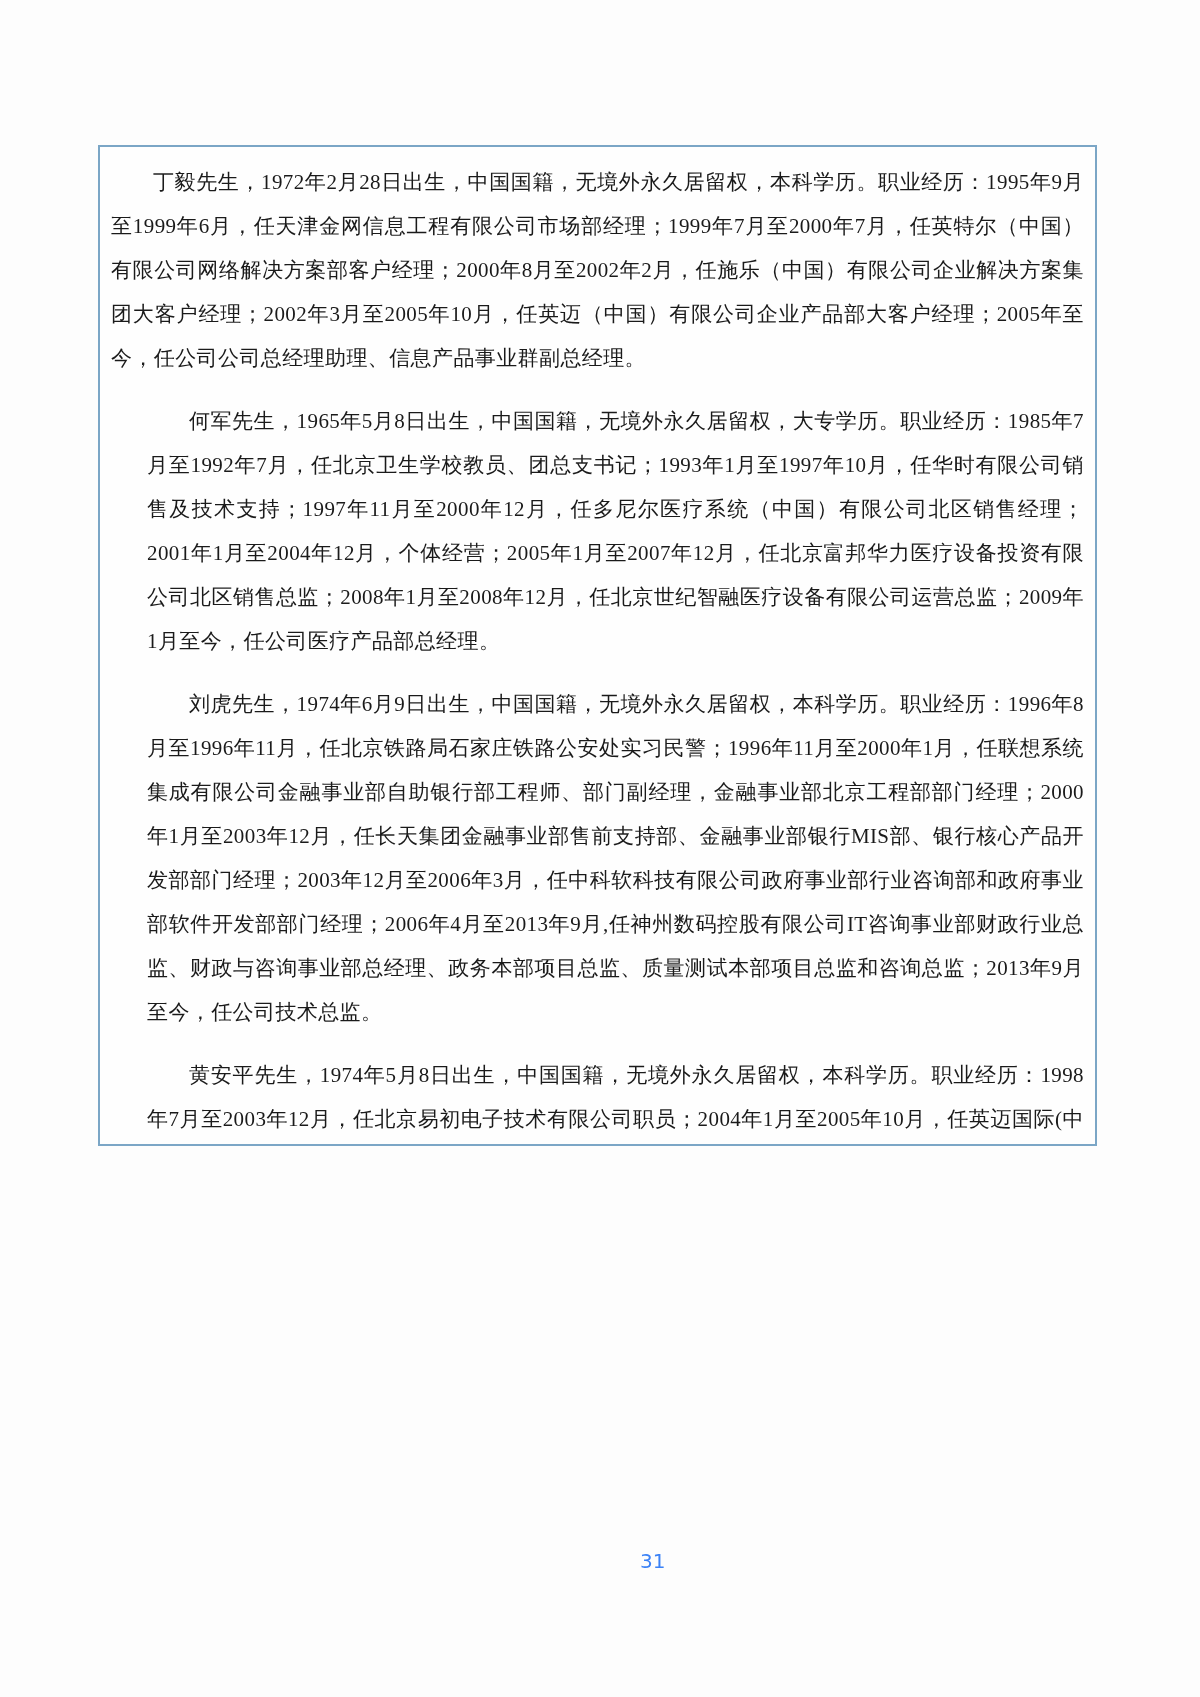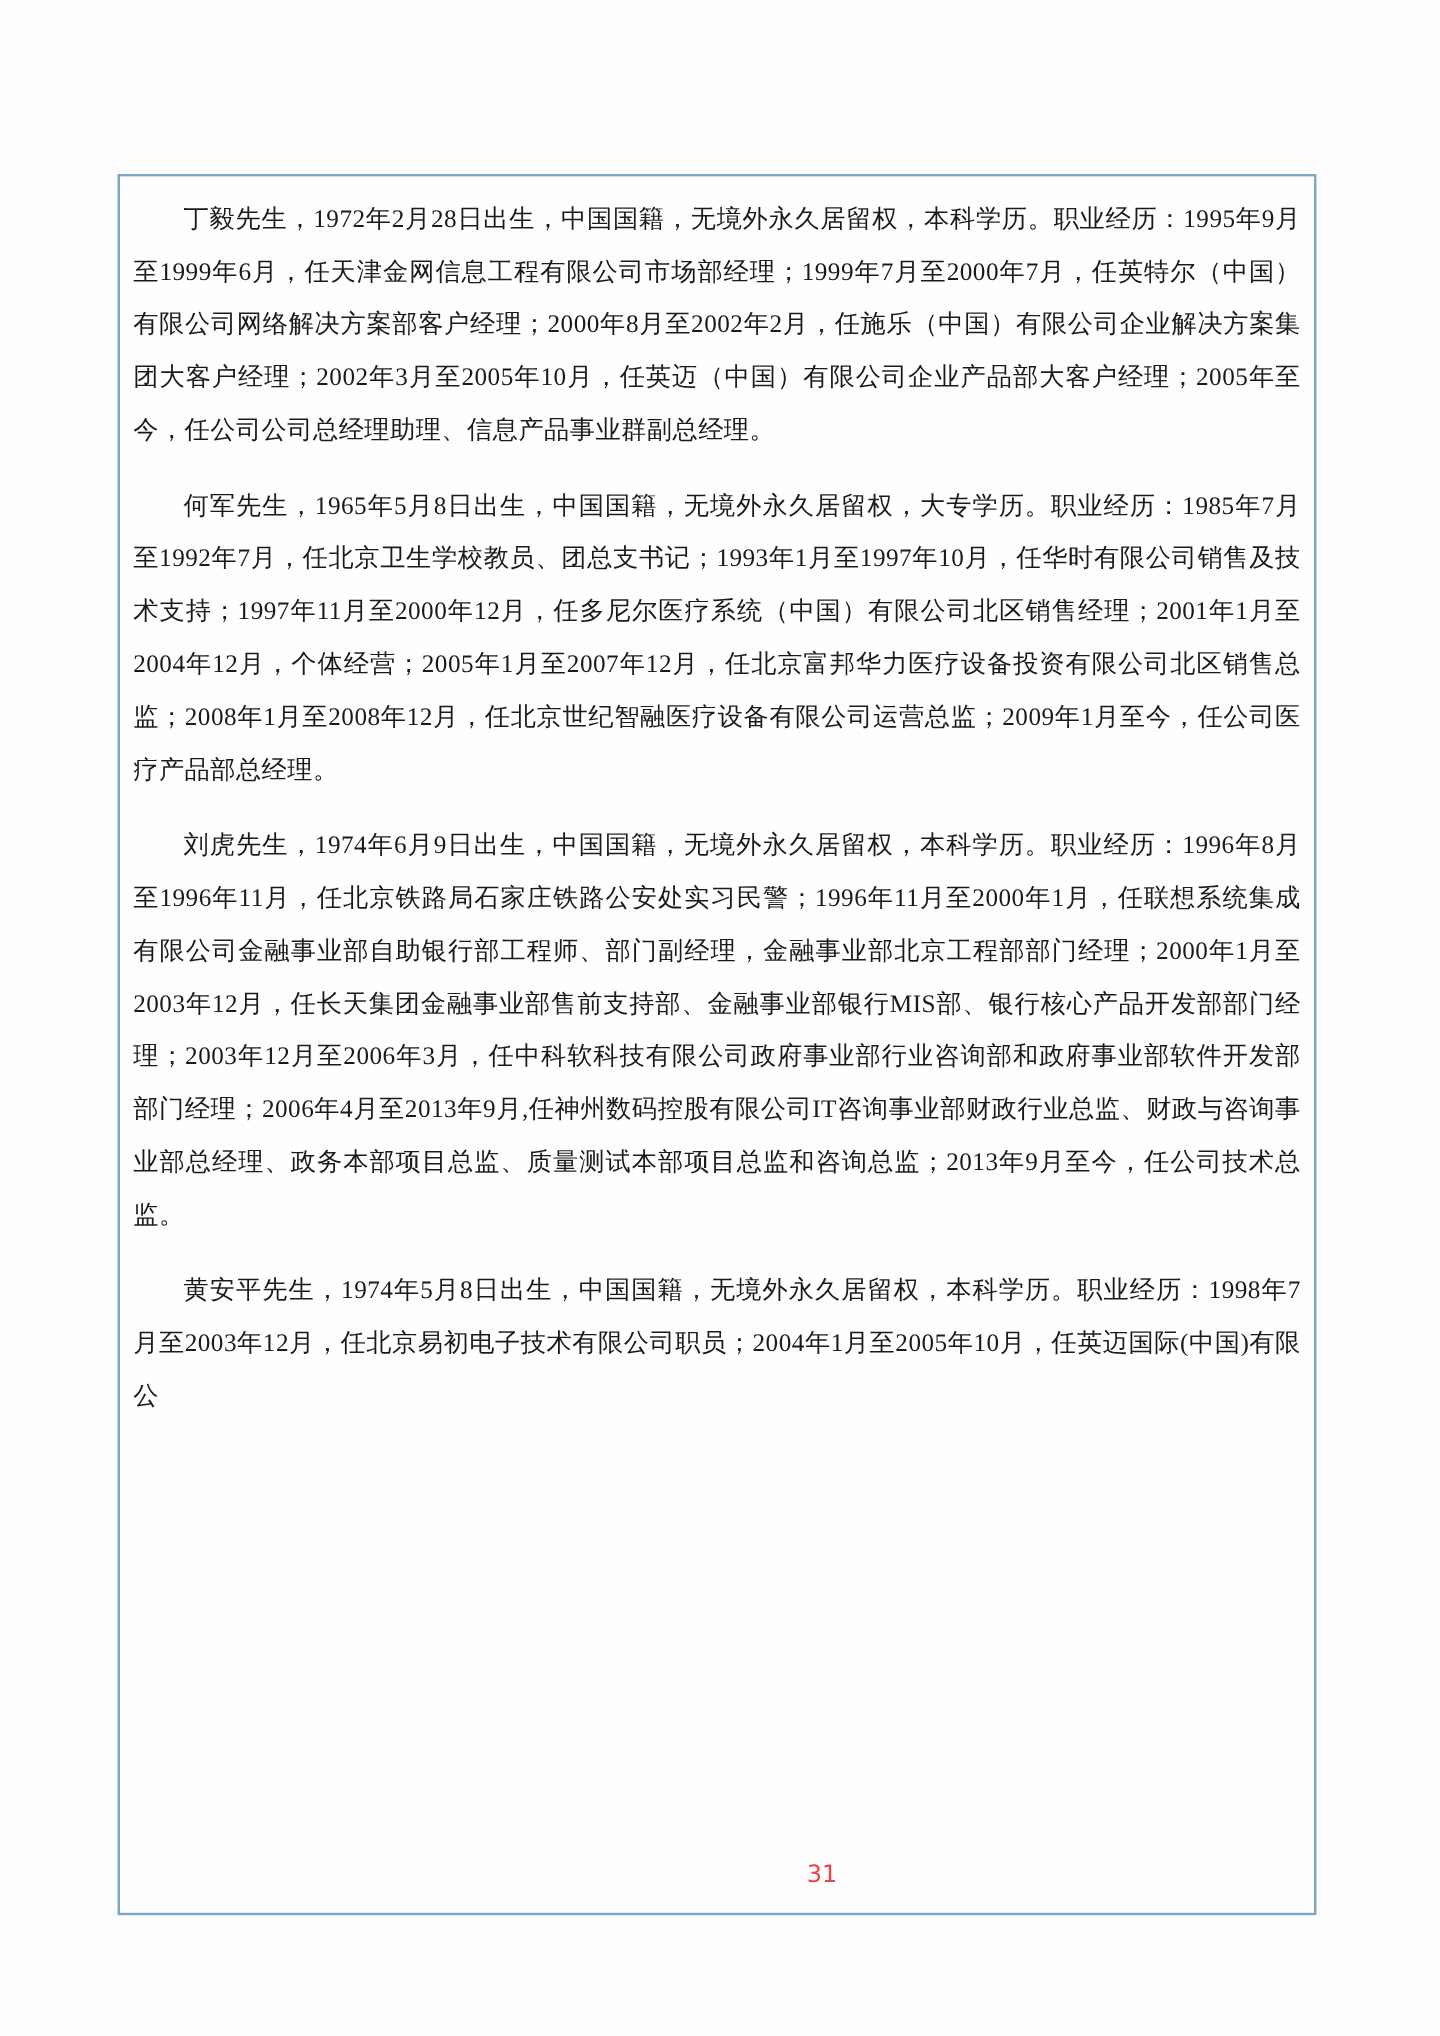--- a/index.html
+++ b/index.html
@@ -16,47 +16,47 @@
   .page {
     position: absolute;
     inset: 0;
     overflow: hidden;
   }
   .content-box {
     position: absolute;
     left: 98px;
     top: 145px;
     width: 999px;
-    height: 1451px;
+    height: 1001px;
     box-sizing: border-box;
     border: 2px solid #7ba6c6;
     background: #fefefe;
     padding: 13px 11px 0 11px;
     overflow: hidden;
   }
   .para {
     margin: 0;
     font-size: 21px;
     line-height: 44px;
     color: #1a1a1a;
     text-align: justify;
     text-indent: 42px;
     letter-spacing: 0.4px;
   }
   .para + .para {
     margin-top: 19px;
+    margin-left: 36px;
   }
   .page-number {
     position: absolute;
     left: 640px;
     top: 1549px;
     width: 90px;
-    text-align: center;
     font-size: 20px;
-    color: #ef4444;
+    color: #3b82f6;
     font-family: "DejaVu Sans", "Liberation Sans", sans-serif;
   }
 </style>
 </head>
 <body>
 
 <div class="page">
 
   <div class="content-box">
     <p class="para">丁毅先生，1972年2月28日出生，中国国籍，无境外永久居留权，本科学历。职业经历：1995年9月至1999年6月，任天津金网信息工程有限公司市场部经理；1999年7月至2000年7月，任英特尔（中国）有限公司网络解决方案部客户经理；2000年8月至2002年2月，任施乐（中国）有限公司企业解决方案集团大客户经理；2002年3月至2005年10月，任英迈（中国）有限公司企业产品部大客户经理；2005年至今，任公司公司总经理助理、信息产品事业群副总经理。</p>

